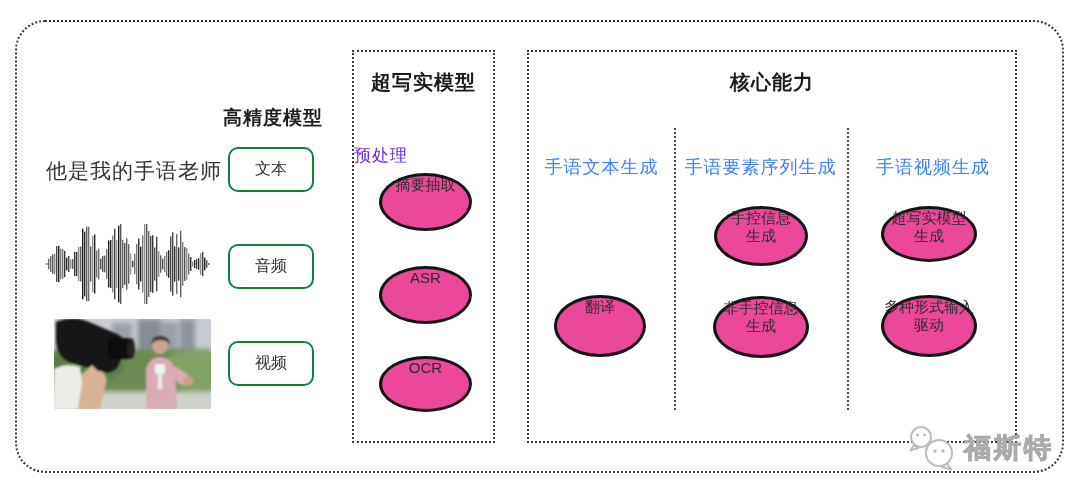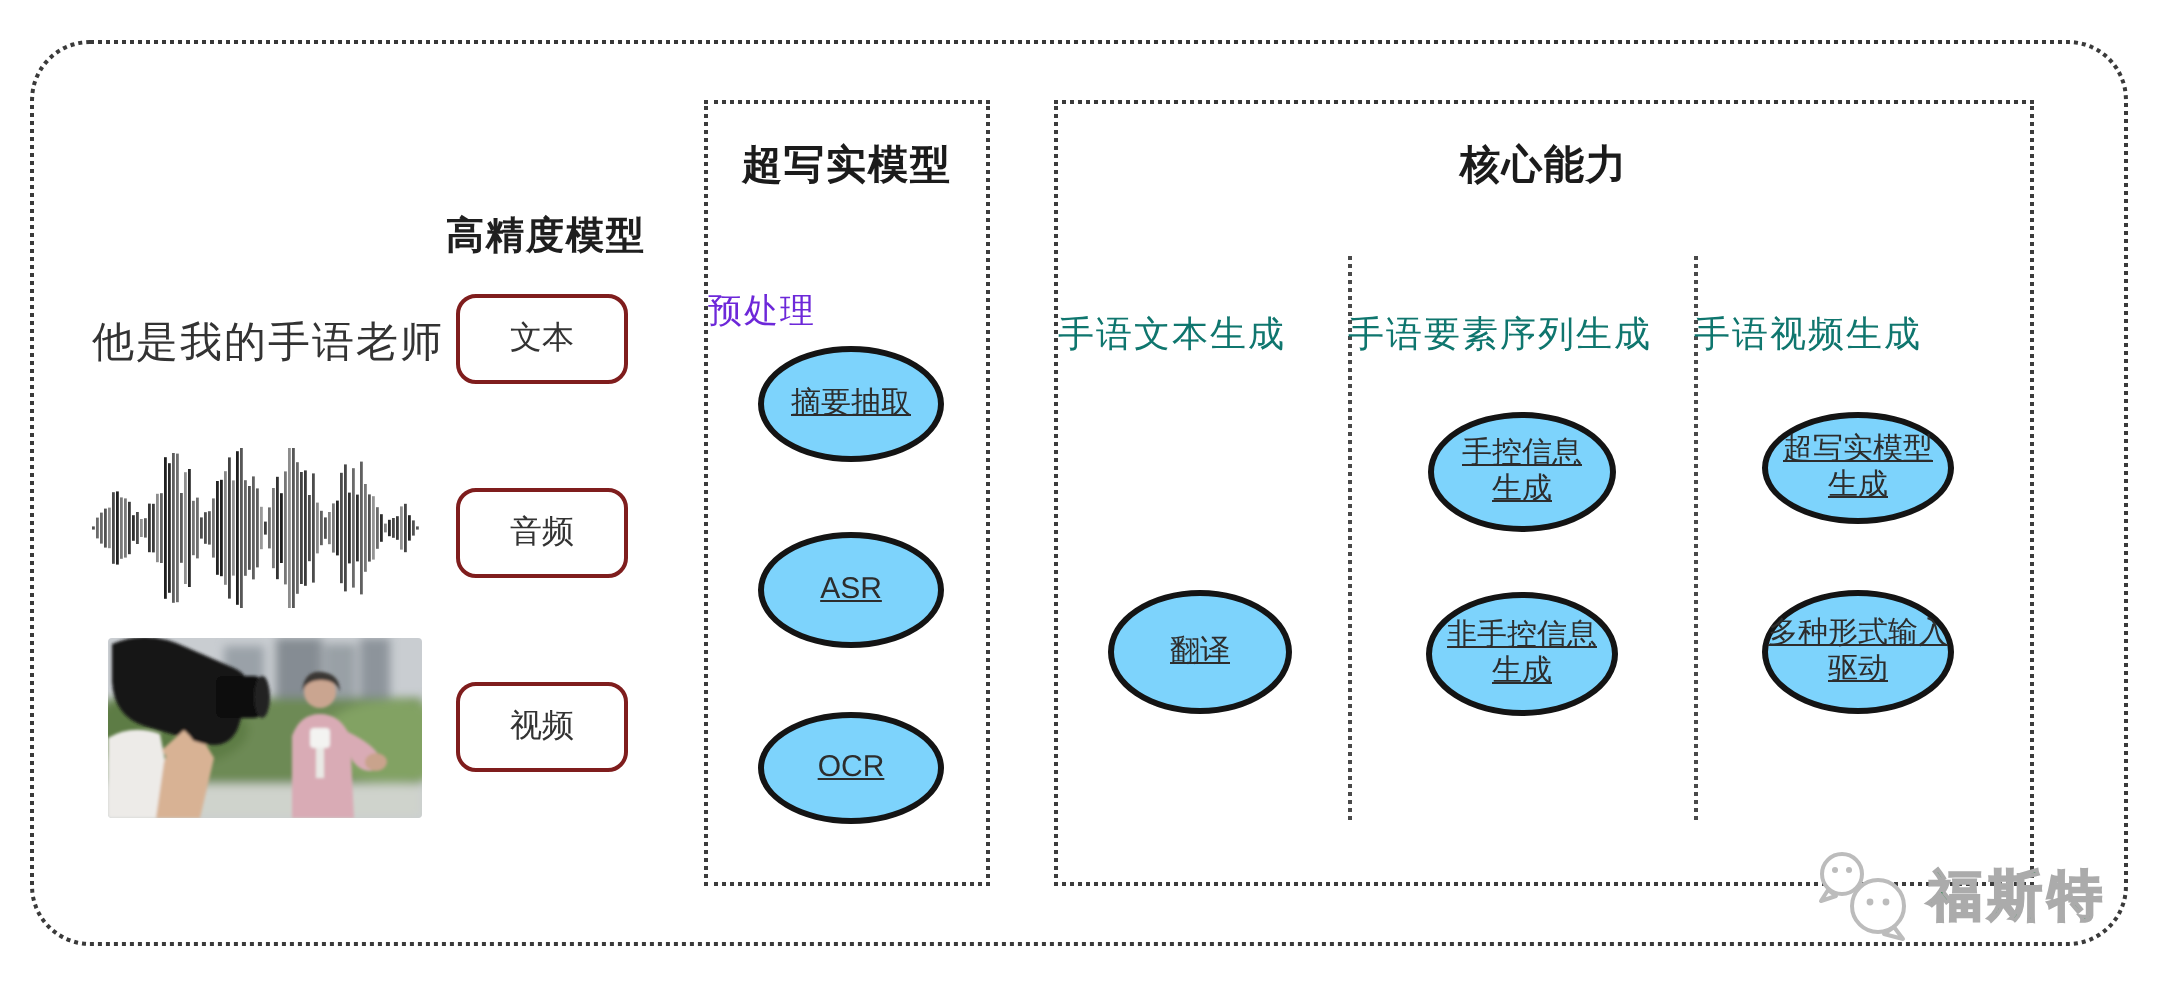--- a/index.html
+++ b/index.html
@@ -7,51 +7,51 @@
   body { font-family: "Liberation Sans", "DejaVu Sans", sans-serif; color:#222; }
   .canvas { position:relative; width:1080px; height:499px; background:#ffffff; overflow:hidden; }
 
   .outer-frame { position:absolute; left:15px; top:20px; width:1049px; height:453px;
     border:2px dotted #3a3a3a; border-radius:30px; }
 
   
   .input-label { position:absolute; left:213px; top:105px; width:120px; text-align:center;
     font-size:19px; font-weight:700; color:#1f1f1f; letter-spacing:1px; }
   .sentence { position:absolute; left:46px; top:157px; font-size:21px; color:#333; letter-spacing:1px; }
-  .io-box { position:absolute; left:228px; width:86px; height:45px; border:2px solid #7f1d1d;
+  .io-box { position:absolute; left:228px; width:86px; height:45px; border:2px solid #15803d;
     border-radius:10px; display:flex; align-items:center; justify-content:center;
     font-size:16px; color:#333; background:#fff; }
   .io-box.b1 { top:147px; } .io-box.b2 { top:244px; } .io-box.b3 { top:341px; }
   .waveform { position:absolute; left:42px; top:224px; width:168px; height:80px; }
   .video-thumb { position:absolute; left:54px; top:319px; width:157px; height:90px; border-radius:2px; overflow:hidden; }
 
   
   .panel { position:absolute; top:50px; border:2px dotted #3c3c3c; background:transparent; }
   .panel.scene { left:352px; width:143px; height:393px; }
   .panel.core  { left:527px; width:490px; height:393px; }
   .panel-title { position:absolute; top:17px; left:0; width:100%; text-align:center;
     font-size:20px; font-weight:700; color:#1b1b1b; letter-spacing:1px; }
   .panel-subtitle { position:absolute; top:92px; left:0; width:100%; 
     font-size:17px; color:#6d28d9; letter-spacing:1px; }
 
   .node { position:absolute; border:3px solid #141414; border-radius:50%;
-    display:flex; flex-direction:column; align-items:center; justify-content:center;
-    font-size:15px; color:#2d2d2d; line-height:1.2; background:#7dd3fc; text-align:center;text-decoration:underline; }
+    display:flex; flex-direction:column; align-items:center; 
+    font-size:15px; color:#2d2d2d; line-height:1.2; background:#ec4899; text-align:center; }
   .node span { display:block; }
 
   
   .scene .node { left:25px; width:93px; }
   .scene .n1 { top:121px; height:58px; }
   .scene .n2 { top:214px; height:58px; }
   .scene .n3 { top:304px; height:56px; }
 
   
   .col-divider { position:absolute; top:76px; height:282px; width:0; border-left:2px dotted #4a4a4a; }
   .col-divider.d1 { left:145px; } .col-divider.d2 { left:318px; }
-  .col-header { position:absolute; top:103px; text-align:left; font-size:18px; color:#0f766e; letter-spacing:1px; }
+  .col-header { position:absolute; top:103px; text-align:center; font-size:18px; color:#3b82f6; letter-spacing:1px; }
   .col-header.h1 { left:0; width:145px; }
   .col-header.h2 { left:145px; width:173px; }
   .col-header.h3 { left:318px; width:172px; }
 
   .core .c1a { left:25px;  top:157px; width:92px; height:58px; }
   .core .c1b { left:25px;  top:243px; width:92px; height:62px; }
   .core .c2a { left:185px; top:154px; width:94px; height:60px; }
   .core .c2b { left:184px; top:244px; width:96px; height:62px; }
   .core .c3a { left:352px; top:154px; width:96px; height:56px; }
   .core .c3b { left:352px; top:243px; width:96px; height:62px; }

